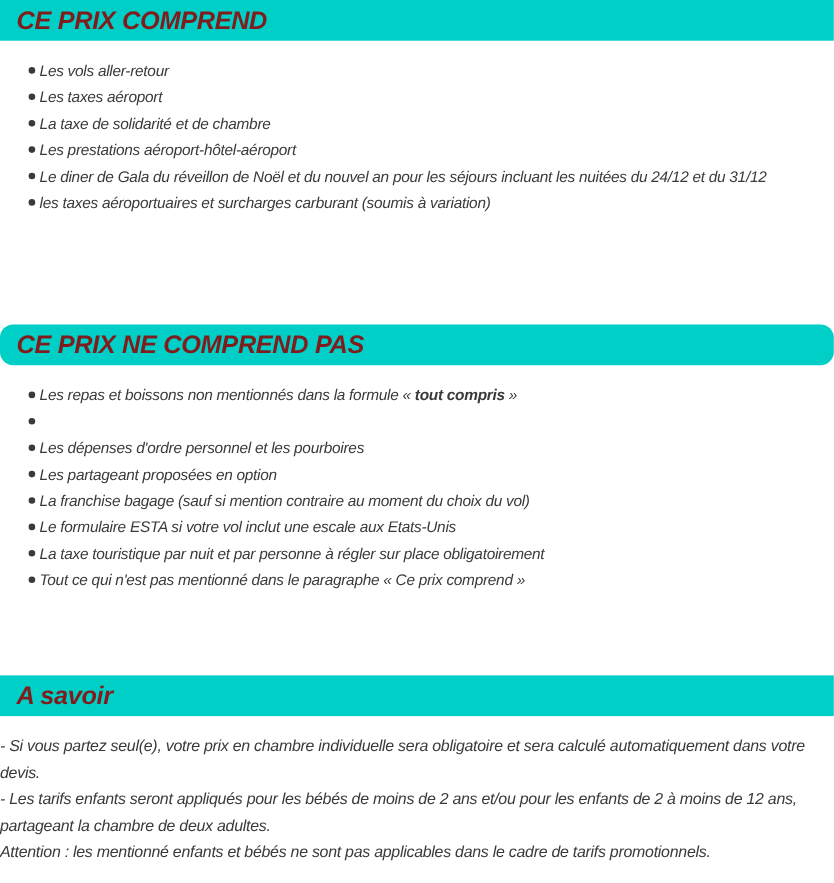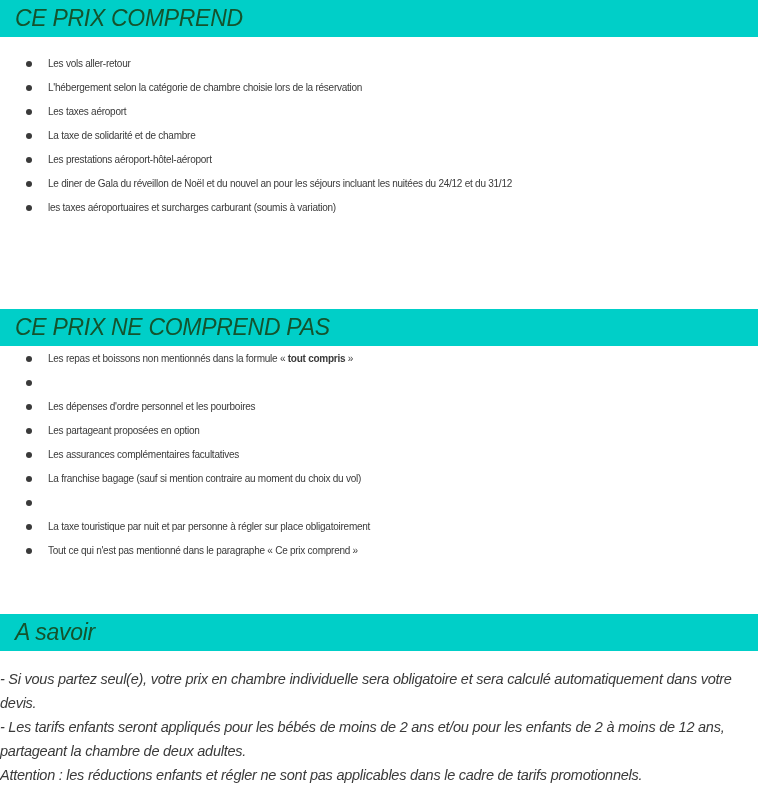--- a/index.html
+++ b/index.html
@@ -14,43 +14,44 @@
       font-family: "Liberation Sans", sans-serif;
       color: #3a3a3a;
       position: relative;
     }
     .section-header {
       position: absolute;
       left: 0;
       width: 758px;
       height: 37px;
       background: #00cfc8;
-      color: #14532d;
+      color: #7f1d1d;
       font-style: italic;
-      font-weight: normal;
+      font-weight: bold;
       font-size: 23px;
       line-height: 37px;
       box-sizing: border-box;
       padding-left: 15px;
       letter-spacing: -0.3px;
     }
     .bullet-list {
       position: absolute;
       left: 0;
       margin: 0;
       padding: 0;
       list-style: none;
       width: 758px;
     }
     .bullet-list li {
       position: relative;
       height: 24px;
       line-height: 24px;
-      font-size: 10px;
-      padding-left: 48px;
+      font-size: 14px;
+      font-style: italic;
+      padding-left: 36px;
       white-space: nowrap;
       letter-spacing: -0.25px;
     }
     .bullet-list li .dot {
       position: absolute;
       left: 26px;
       top: 9px;
       width: 6px;
       height: 6px;
       border-radius: 50%;
@@ -73,41 +74,39 @@
       margin: 0;
     }
   </style>
 </head>
 <body>
 
 <div class="section-header" style="top:0px;">CE PRIX COMPREND</div>
 
 <ul class="bullet-list" style="top:52px;">
   <li><span class="dot"></span><span>Les vols aller-retour</span></li>
-  <li><span class="dot"></span><span>L'hébergement selon la catégorie de chambre choisie lors de la réservation</span></li>
   <li><span class="dot"></span><span>Les taxes aéroport</span></li>
   <li><span class="dot"></span><span>La taxe de solidarité et de chambre</span></li>
   <li><span class="dot"></span><span>Les prestations aéroport-hôtel-aéroport</span></li>
   <li><span class="dot"></span><span>Le diner de Gala du réveillon de Noël et du nouvel an pour les séjours incluant les nuitées du 24/12 et du 31/12</span></li>
   <li><span class="dot"></span><span>les taxes aéroportuaires et surcharges carburant (soumis à variation)</span></li>
 </ul>
 
-<div class="section-header" style="top:309px;">CE PRIX NE COMPREND PAS</div>
+<div class="section-header" style="top:295px;border-radius:12px;">CE PRIX NE COMPREND PAS</div>
 
 <ul class="bullet-list" style="top:347px;">
   <li><span class="dot"></span><span>Les repas et boissons non mentionnés dans la formule « </span><b>tout compris</b><span> »</span></li>
   <li><span class="dot"></span></li>
   <li><span class="dot"></span><span>Les dépenses d'ordre personnel et les pourboires</span></li>
   <li><span class="dot"></span><span>Les partageant proposées en option</span></li>
-  <li><span class="dot"></span><span>Les assurances complémentaires facultatives</span></li>
   <li><span class="dot"></span><span>La franchise bagage (sauf si mention contraire au moment du choix du vol)</span></li>
-  <li><span class="dot"></span></li>
+  <li><span class="dot"></span><span>Le formulaire ESTA si votre vol inclut une escale aux Etats-Unis</span></li>
   <li><span class="dot"></span><span>La taxe touristique par nuit et par personne à régler sur place obligatoirement</span></li>
   <li><span class="dot"></span><span>Tout ce qui n'est pas mentionné dans le paragraphe « Ce prix comprend »</span></li>
 </ul>
 
 <div class="section-header" style="top:614px;">A savoir</div>
 
 <div class="info-block">
   <p>- Si vous partez seul(e), votre prix en chambre individuelle sera obligatoire et sera calculé automatiquement dans votre devis.</p>
   <p>- Les tarifs enfants seront appliqués pour les bébés de moins de 2 ans et/ou pour les enfants de 2 à moins de 12 ans, partageant la chambre de deux adultes.</p>
-  <p>Attention : les réductions enfants et régler ne sont pas applicables dans le cadre de tarifs promotionnels.</p>
+  <p>Attention : les mentionné enfants et bébés ne sont pas applicables dans le cadre de tarifs promotionnels.</p>
 </div>
 
 </body></html>

